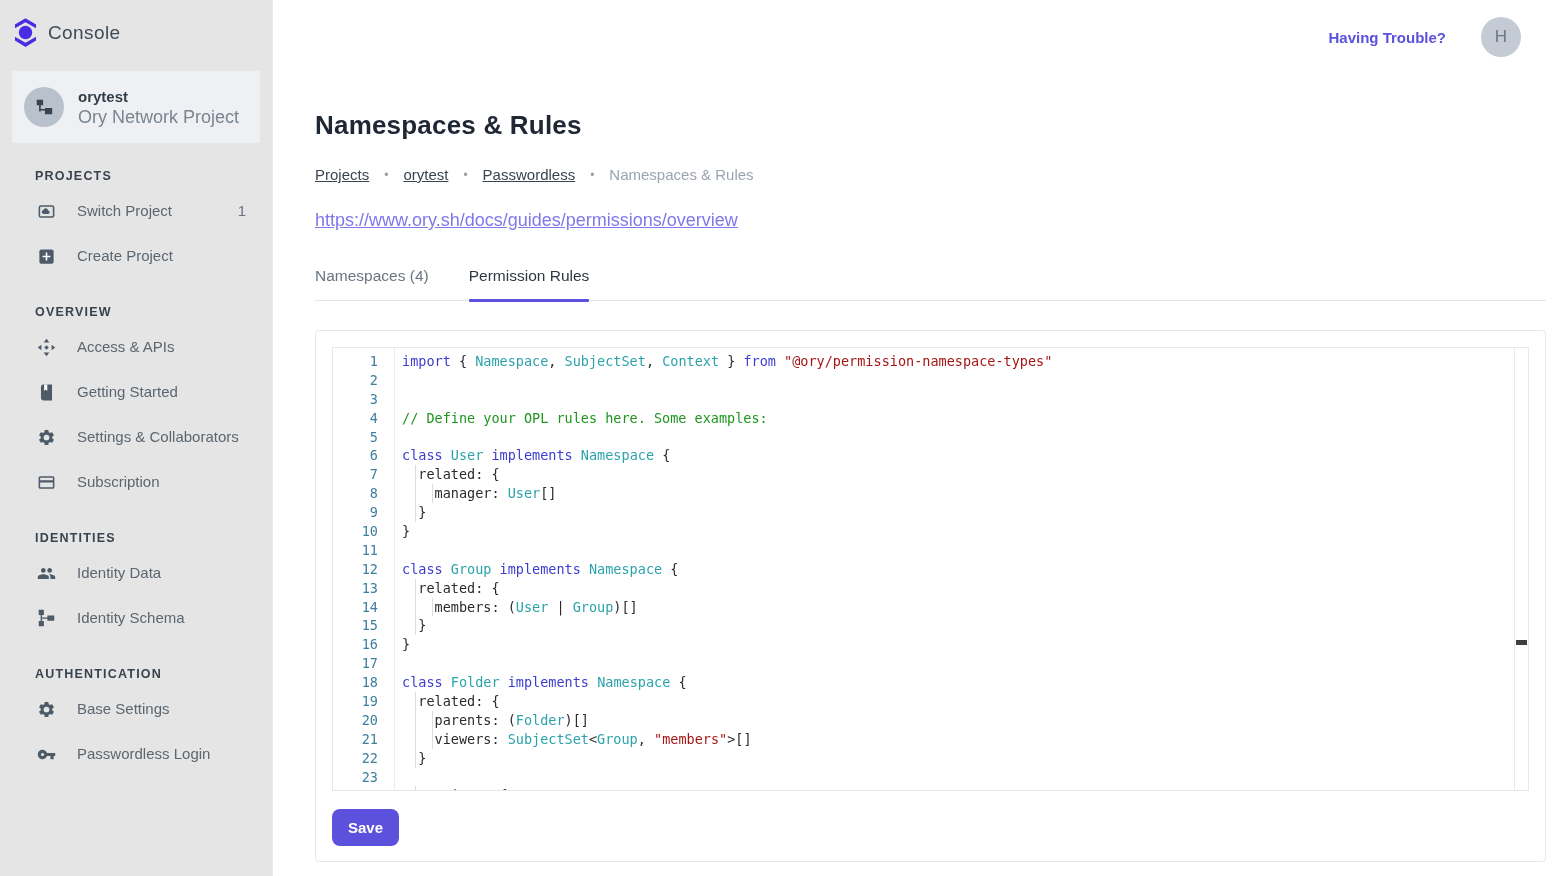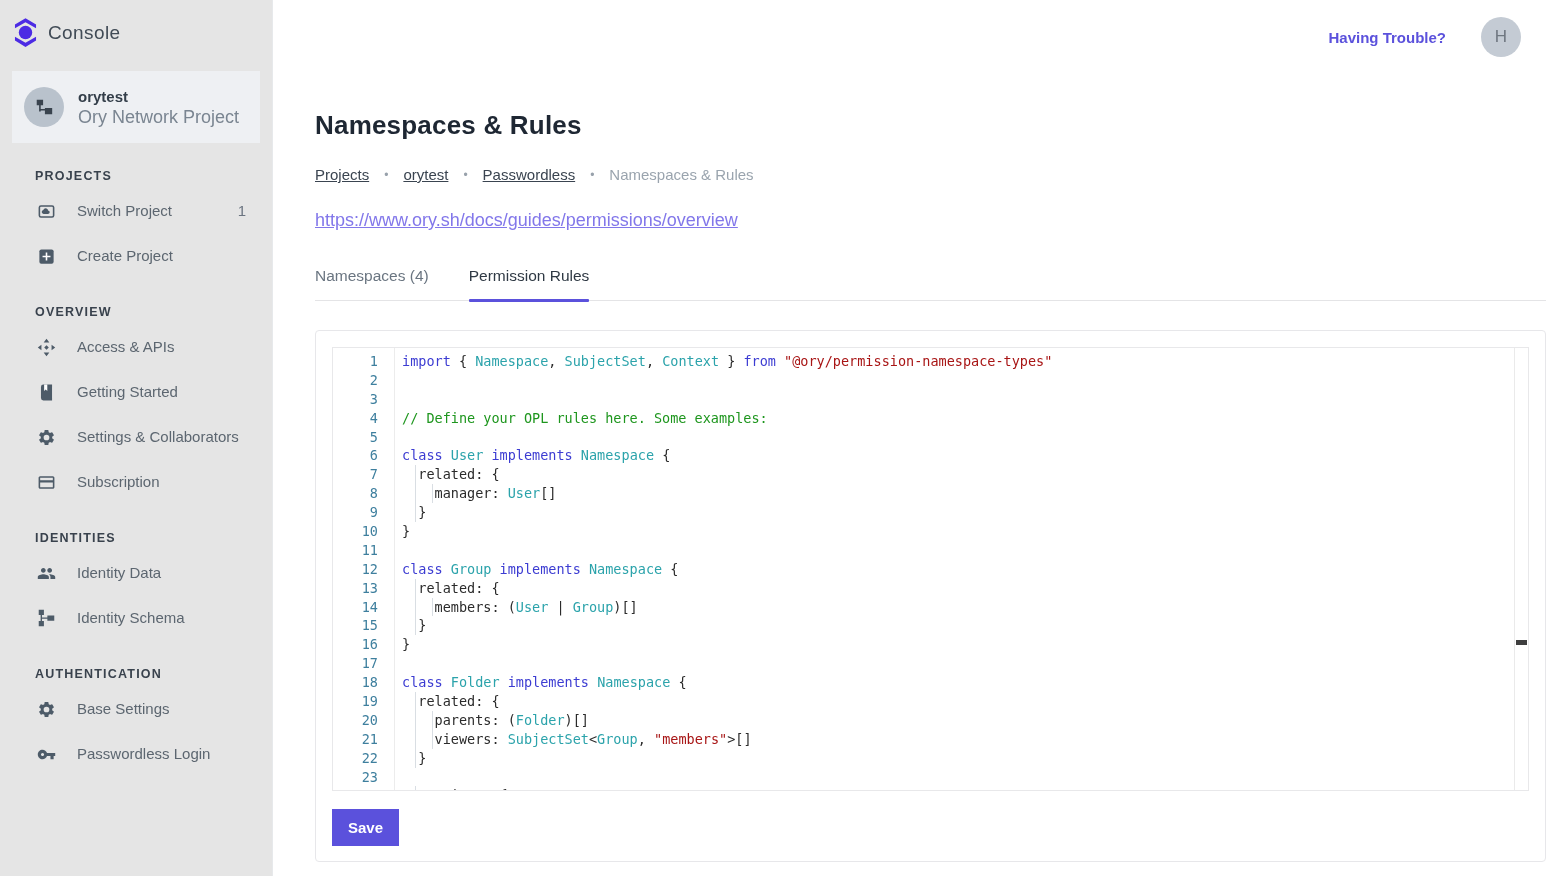--- a/index.html
+++ b/index.html
@@ -82,21 +82,21 @@
   .tok-k { color:var(--keyword,#3c3cd2); }
   .tok-t { color:var(--type,#2ba3ab);text-align:right; }
   .tok-s { color:var(--string,#a81515); }
   .tok-c { color:var(--comment,#1e961e); }
   .tok-p { color:#2b2b2b; }
   .guide { position:absolute; top:0; bottom:0; width:0; border-left:1px solid #d9dee3; }
   .vtrack { position:absolute; top:0; bottom:0; right:13px; width:0; border-left:1px solid #eaeaea; }
   .vthumb { position:absolute; right:1px; top:292px; width:11px; height:5px; background:#3e3e3e; cursor:pointer; }
 
   .save-btn {
-    margin-top:18px; background:var(--accent,#5b51dc); color:#fff; border:none; border-radius:0;
+    margin-top:18px; background:var(--accent,#5b51dc); color:#fff; border:none; border-radius:8px;
     font-family:"Liberation Sans", sans-serif; font-size:15px; font-weight:700;
     padding:10px 16px; cursor:pointer;
   }
 </style>
 </head>
 <body>
 
 <div class="layout">
 
   <aside>

